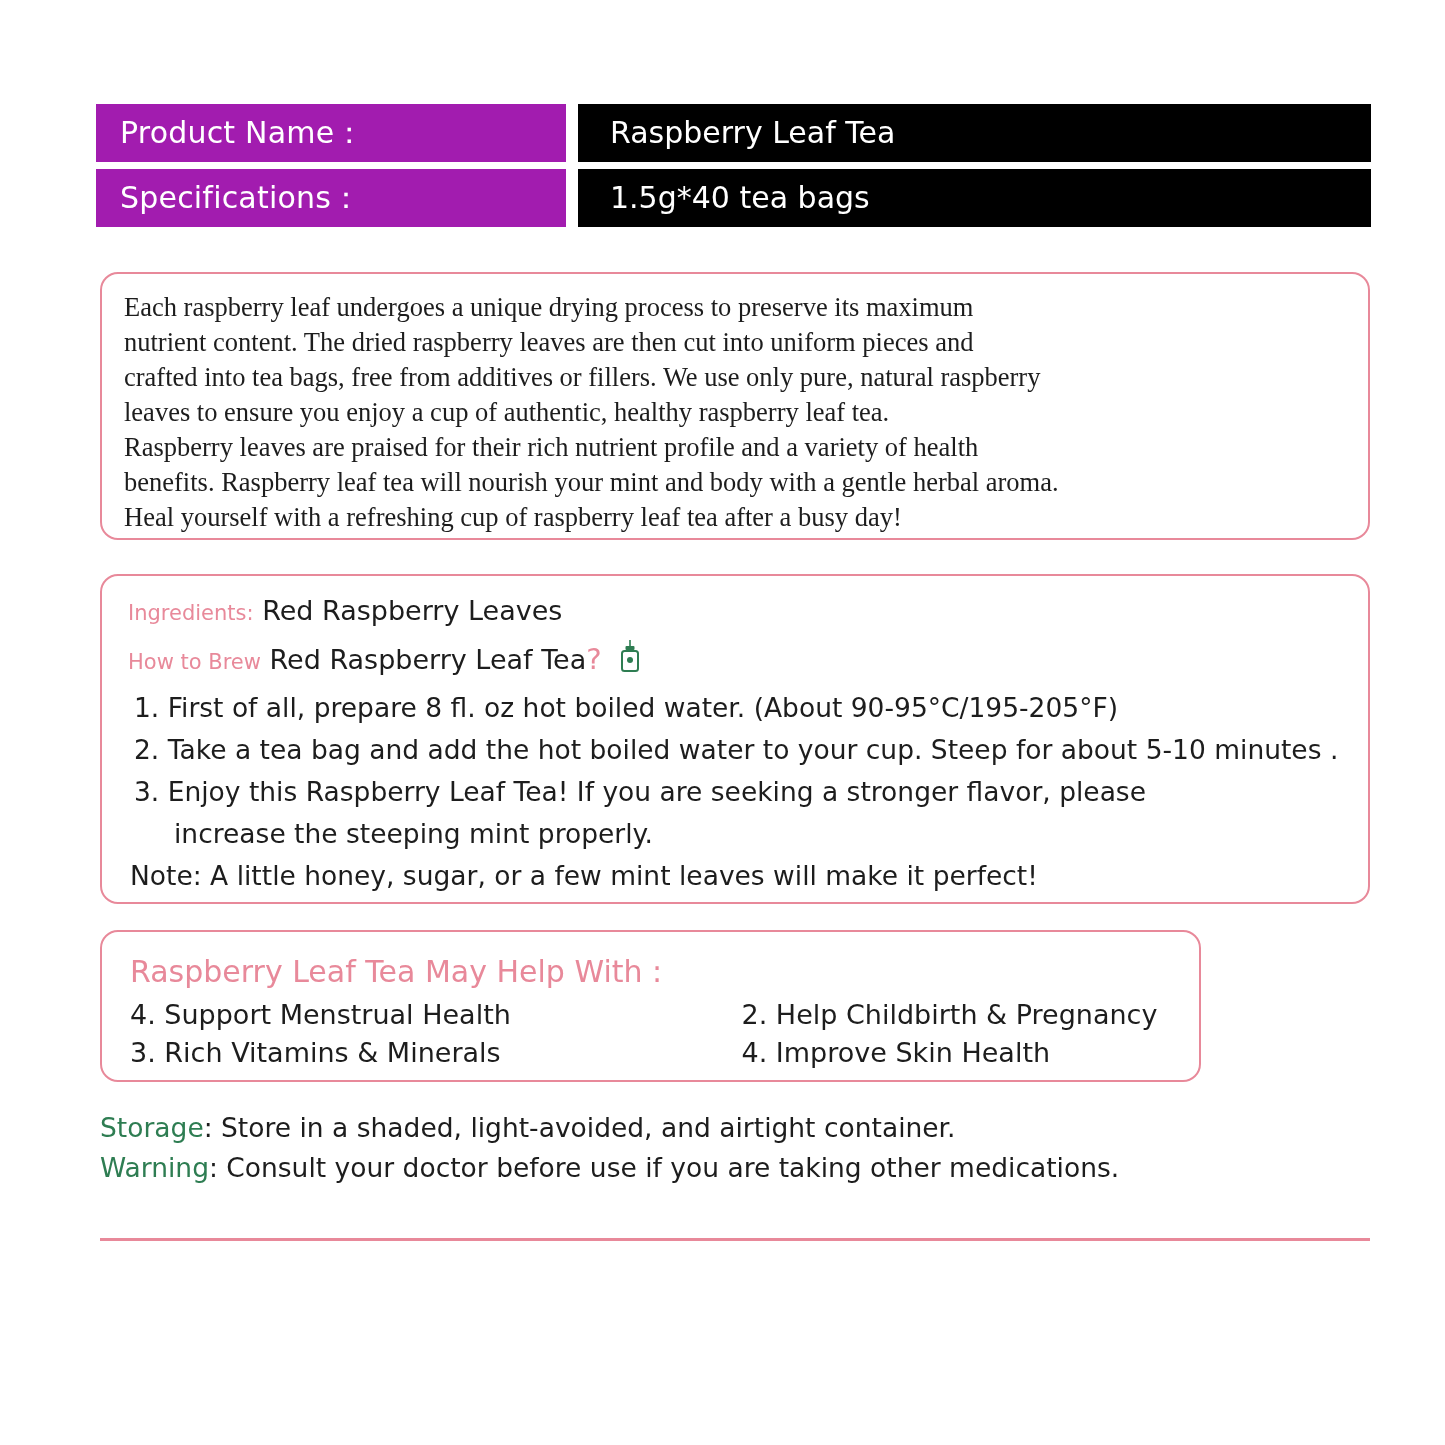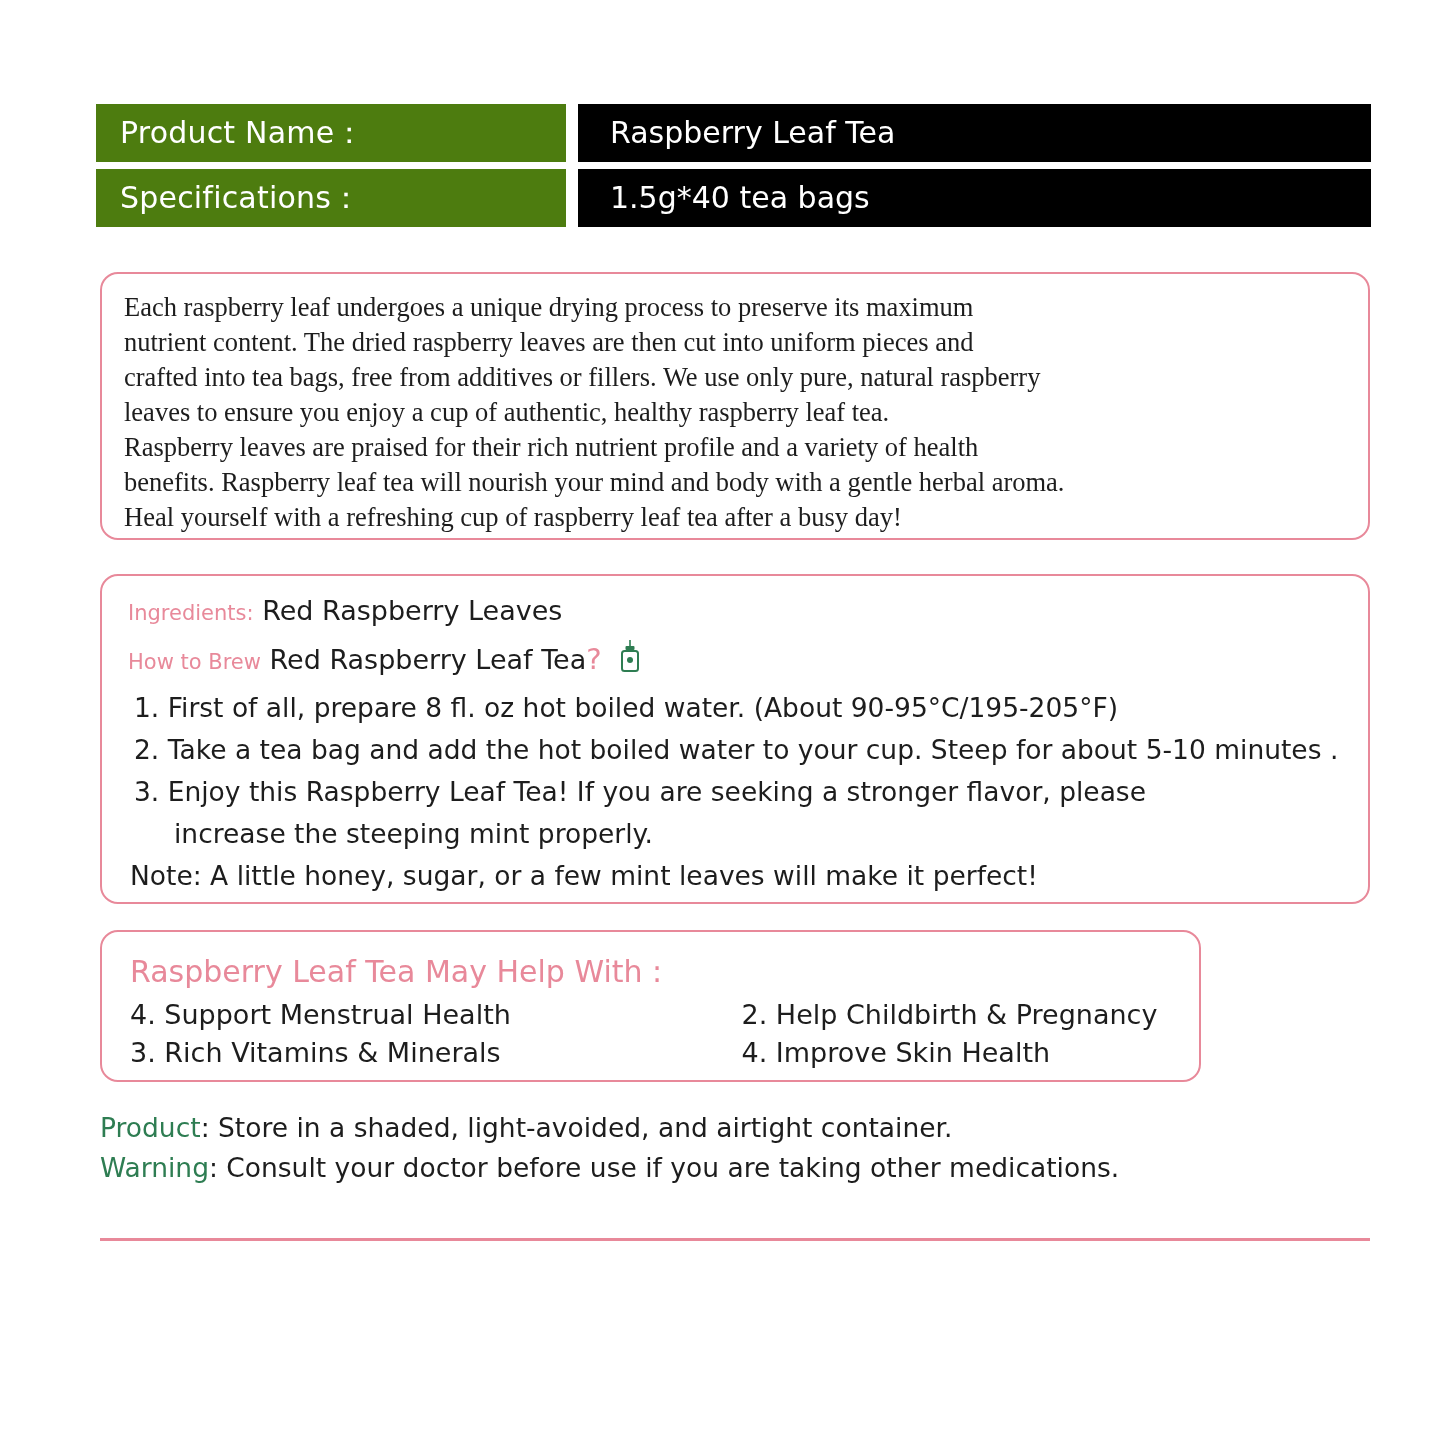--- a/index.html
+++ b/index.html
@@ -29,21 +29,21 @@
     top: 104px;
     width: 1275px;
   }
   .spec-row {
     display: flex;
     align-items: stretch;
     margin-bottom: 7px;
   }
   .spec-label {
     width: 470px;
-    background: #4d7c0f;
+    background: #a21caf;
     color: #ffffff;
     font-size: 30px;
     line-height: 1;
     display: flex;
     align-items: center;
     padding: 14px 0 14px 24px;
     box-sizing: border-box;
     letter-spacing: 0.2px;
   }
   .spec-gap {
@@ -203,21 +203,21 @@
       <div class="spec-value">1.5g*40 tea bags</div>
     </div>
   </div>
 
   <div class="box desc-box">
     <div class="desc-line">Each raspberry leaf undergoes a unique drying process to preserve its maximum</div>
     <div class="desc-line">nutrient content. The dried raspberry leaves are then cut into uniform pieces and</div>
     <div class="desc-line">crafted into tea bags, free from additives or fillers. We use only pure, natural raspberry</div>
     <div class="desc-line">leaves to ensure you enjoy a cup of authentic, healthy raspberry leaf tea.</div>
     <div class="desc-line">Raspberry leaves are praised for their rich nutrient profile and a variety of health</div>
-    <div class="desc-line">benefits. Raspberry leaf tea will nourish your mind and body with a gentle herbal aroma.</div>
+    <div class="desc-line">benefits. Raspberry leaf tea will nourish your mint and body with a gentle herbal aroma.</div>
     <div class="desc-line">Heal yourself with a refreshing cup of raspberry leaf tea after a busy day!</div>
   </div>
 
   <div class="box brew-box">
 
     <div class="brew-head">
       <span class="pink-head">Ingredients:</span>
       <span>Red Raspberry Leaves</span>
     </div>
 
@@ -248,21 +248,21 @@
     <div class="help-grid">
       <div class="help-item">4. Support Menstrual Health</div>
       <div class="help-item col2">2. Help Childbirth &amp; Pregnancy</div>
       <div class="help-item">3. Rich Vitamins &amp; Minerals</div>
       <div class="help-item col2">4. Improve Skin Health</div>
     </div>
   </div>
 
   <div class="footer">
     <div class="footer-line">
-      <span class="footer-key">Product</span><span>: Store in a shaded, light-avoided, and airtight container.</span>
+      <span class="footer-key">Storage</span><span>: Store in a shaded, light-avoided, and airtight container.</span>
     </div>
     <div class="footer-line">
       <span class="footer-key">Warning</span><span>: Consult your doctor before use if you are taking other medications.</span>
     </div>
   </div>
 
   <div class="footer-rule"></div>
 
 </div>
 

